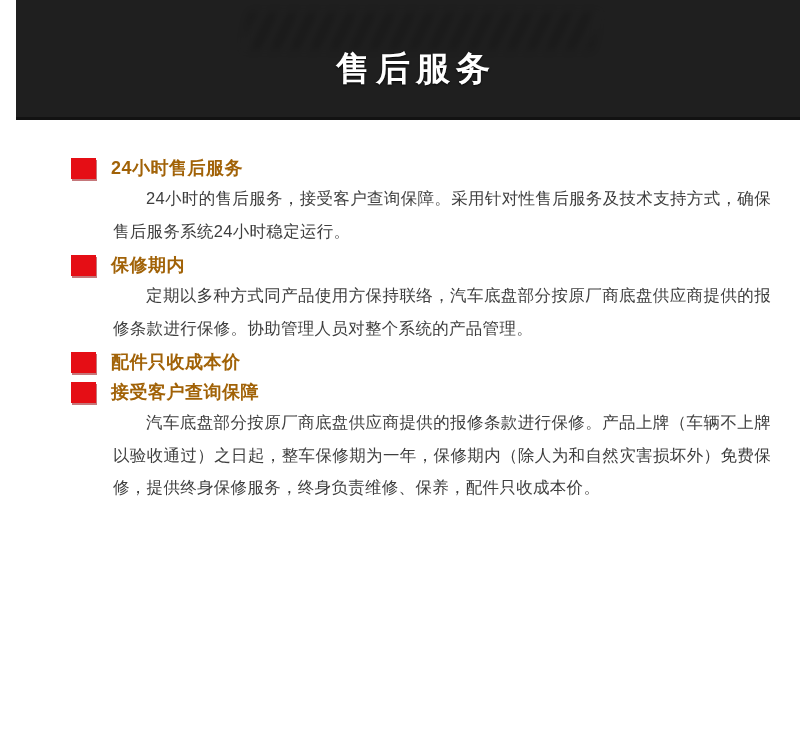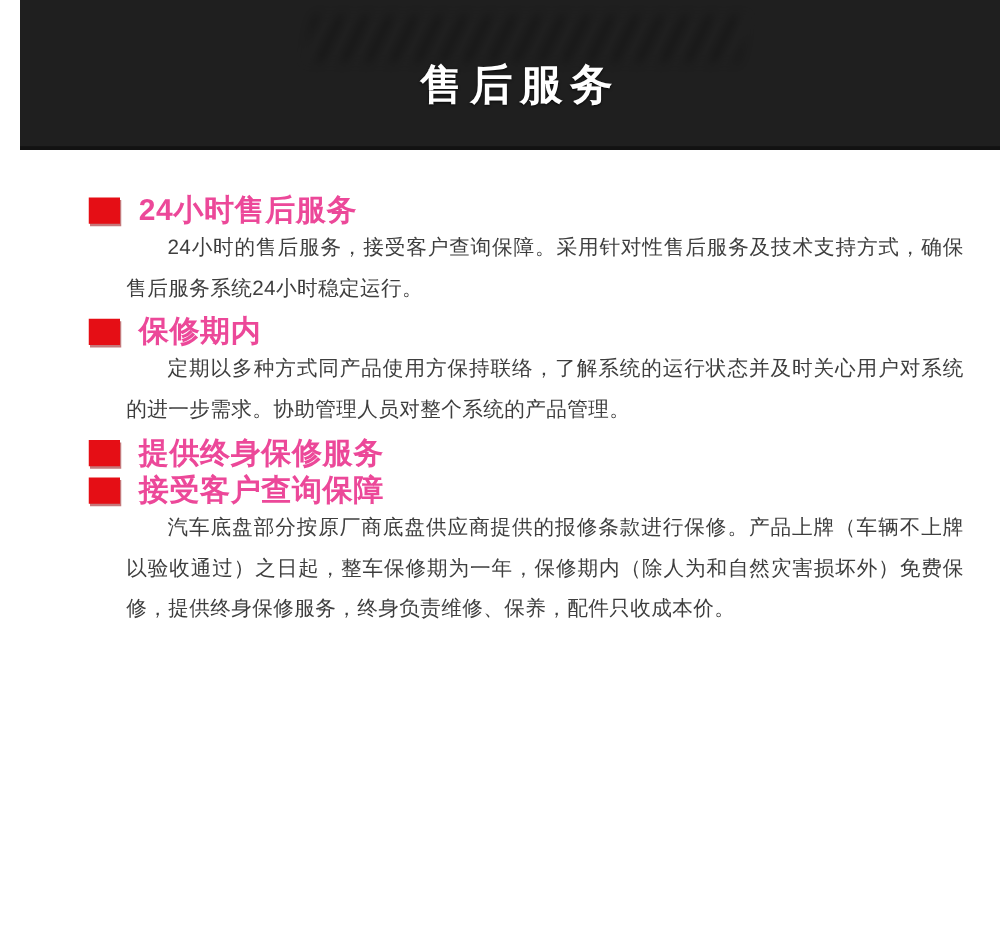--- a/index.html
+++ b/index.html
@@ -69,28 +69,28 @@
   }
   .bullet {
     flex: 0 0 auto;
     width: 25px;
     height: 21px;
     background: #e50e15;
     box-shadow: 1px 2px 0 rgba(150,10,15,0.55);
   }
   .section-header h2 {
     margin: 0;
-    font-size: 24px;
+    font-size: 18px;
     font-weight: bold;
-    color: #ec4899;
+    color: #a16207;
     letter-spacing: 0.5px;
     white-space: nowrap;
   }
   .section p {
-    margin: 0 0 0 30px;
+    margin: 0 0 0 42px;
     font-size: 16.5px;
     line-height: 32.5px;
     color: #3e3e3e;
     text-indent: 2em;
     text-align: justify;
     letter-spacing: 0.3px;
   }
 </style>
 </head>
 <body>
@@ -110,27 +110,27 @@
         <h2>24小时售后服务</h2>
       </div>
       <p>24小时的售后服务，接受客户查询保障。采用针对性售后服务及技术支持方式，确保售后服务系统24小时稳定运行。</p>
     </section>
 
     <section class="section">
       <div class="section-header">
         <span class="bullet"></span>
         <h2>保修期内</h2>
       </div>
-      <p>定期以多种方式同产品使用方保持联络，了解系统的运行状态并及时关心用户对系统的进一步需求。协助管理人员对整个系统的产品管理。</p>
+      <p>定期以多种方式同产品使用方保持联络，汽车底盘部分按原厂商底盘供应商提供的报修条款进行保修。协助管理人员对整个系统的产品管理。</p>
     </section>
 
     <section class="section">
       <div class="section-header">
         <span class="bullet"></span>
-        <h2>提供终身保修服务</h2>
+        <h2>配件只收成本价</h2>
       </div>
     </section>
 
     <section class="section">
       <div class="section-header">
         <span class="bullet"></span>
         <h2>接受客户查询保障</h2>
       </div>
       <p>汽车底盘部分按原厂商底盘供应商提供的报修条款进行保修。产品上牌（车辆不上牌以验收通过）之日起，整车保修期为一年，保修期内（除人为和自然灾害损坏外）免费保修，提供终身保修服务，终身负责维修、保养，配件只收成本价。</p>
     </section>

